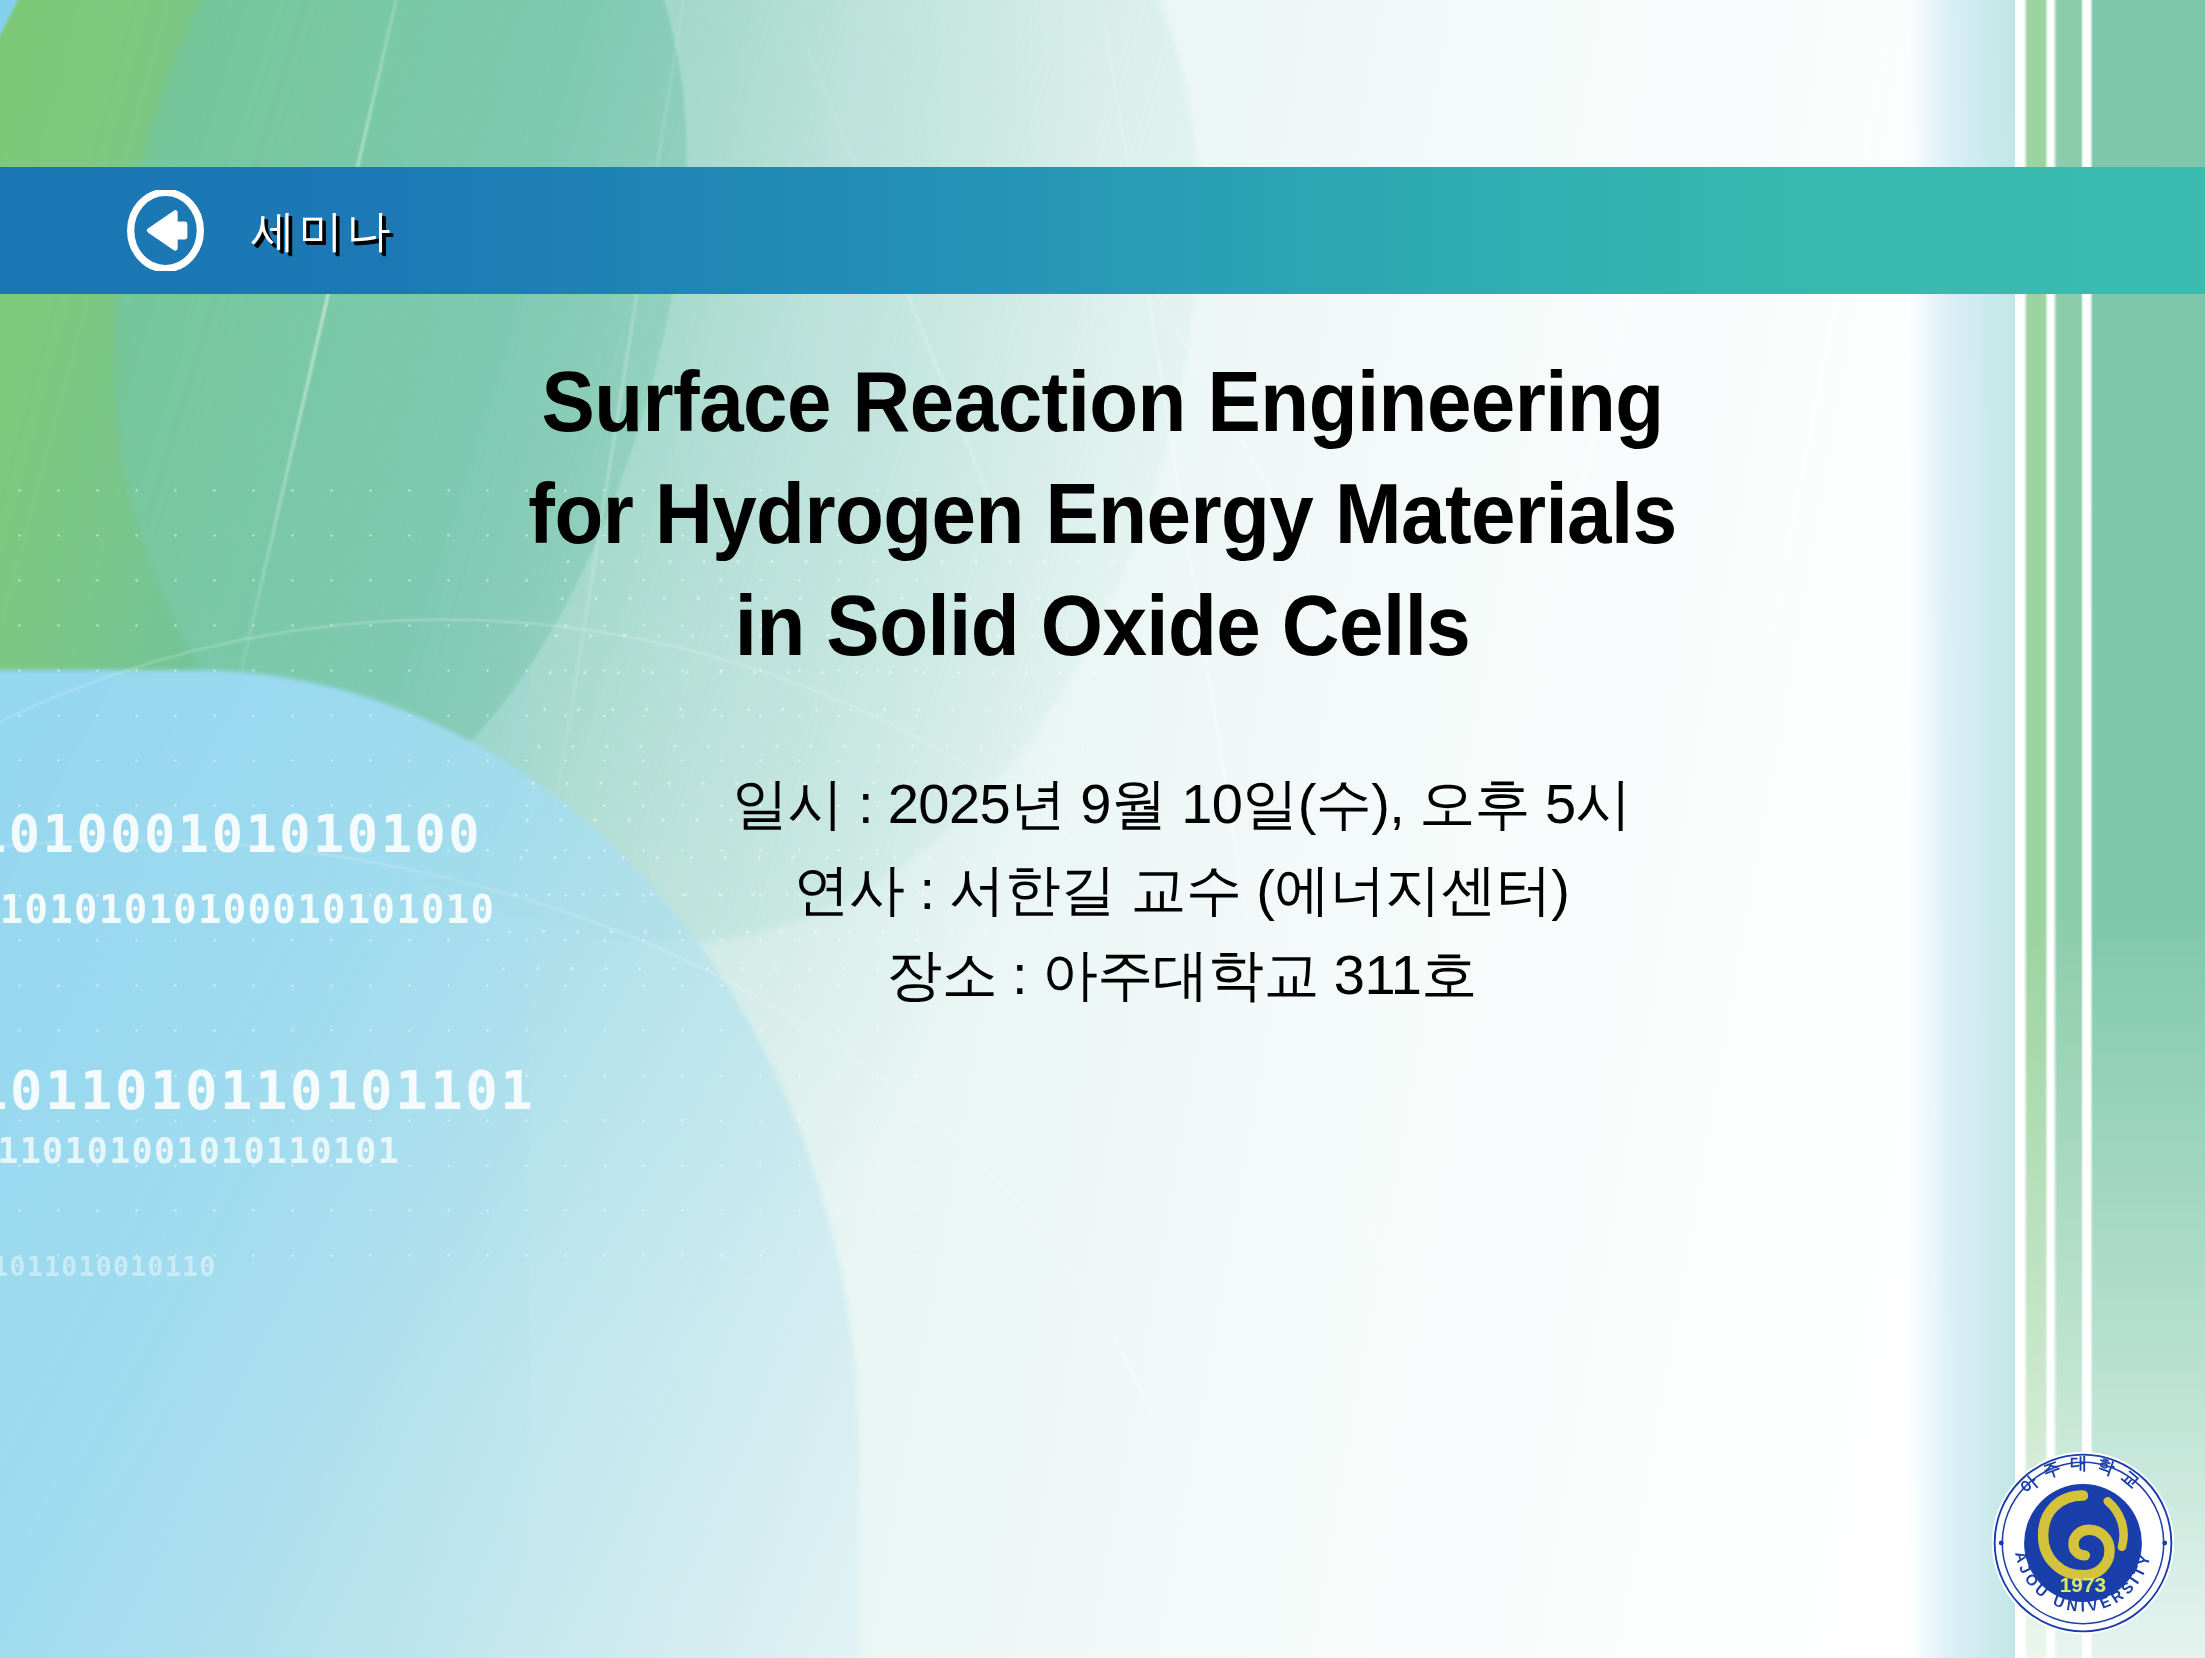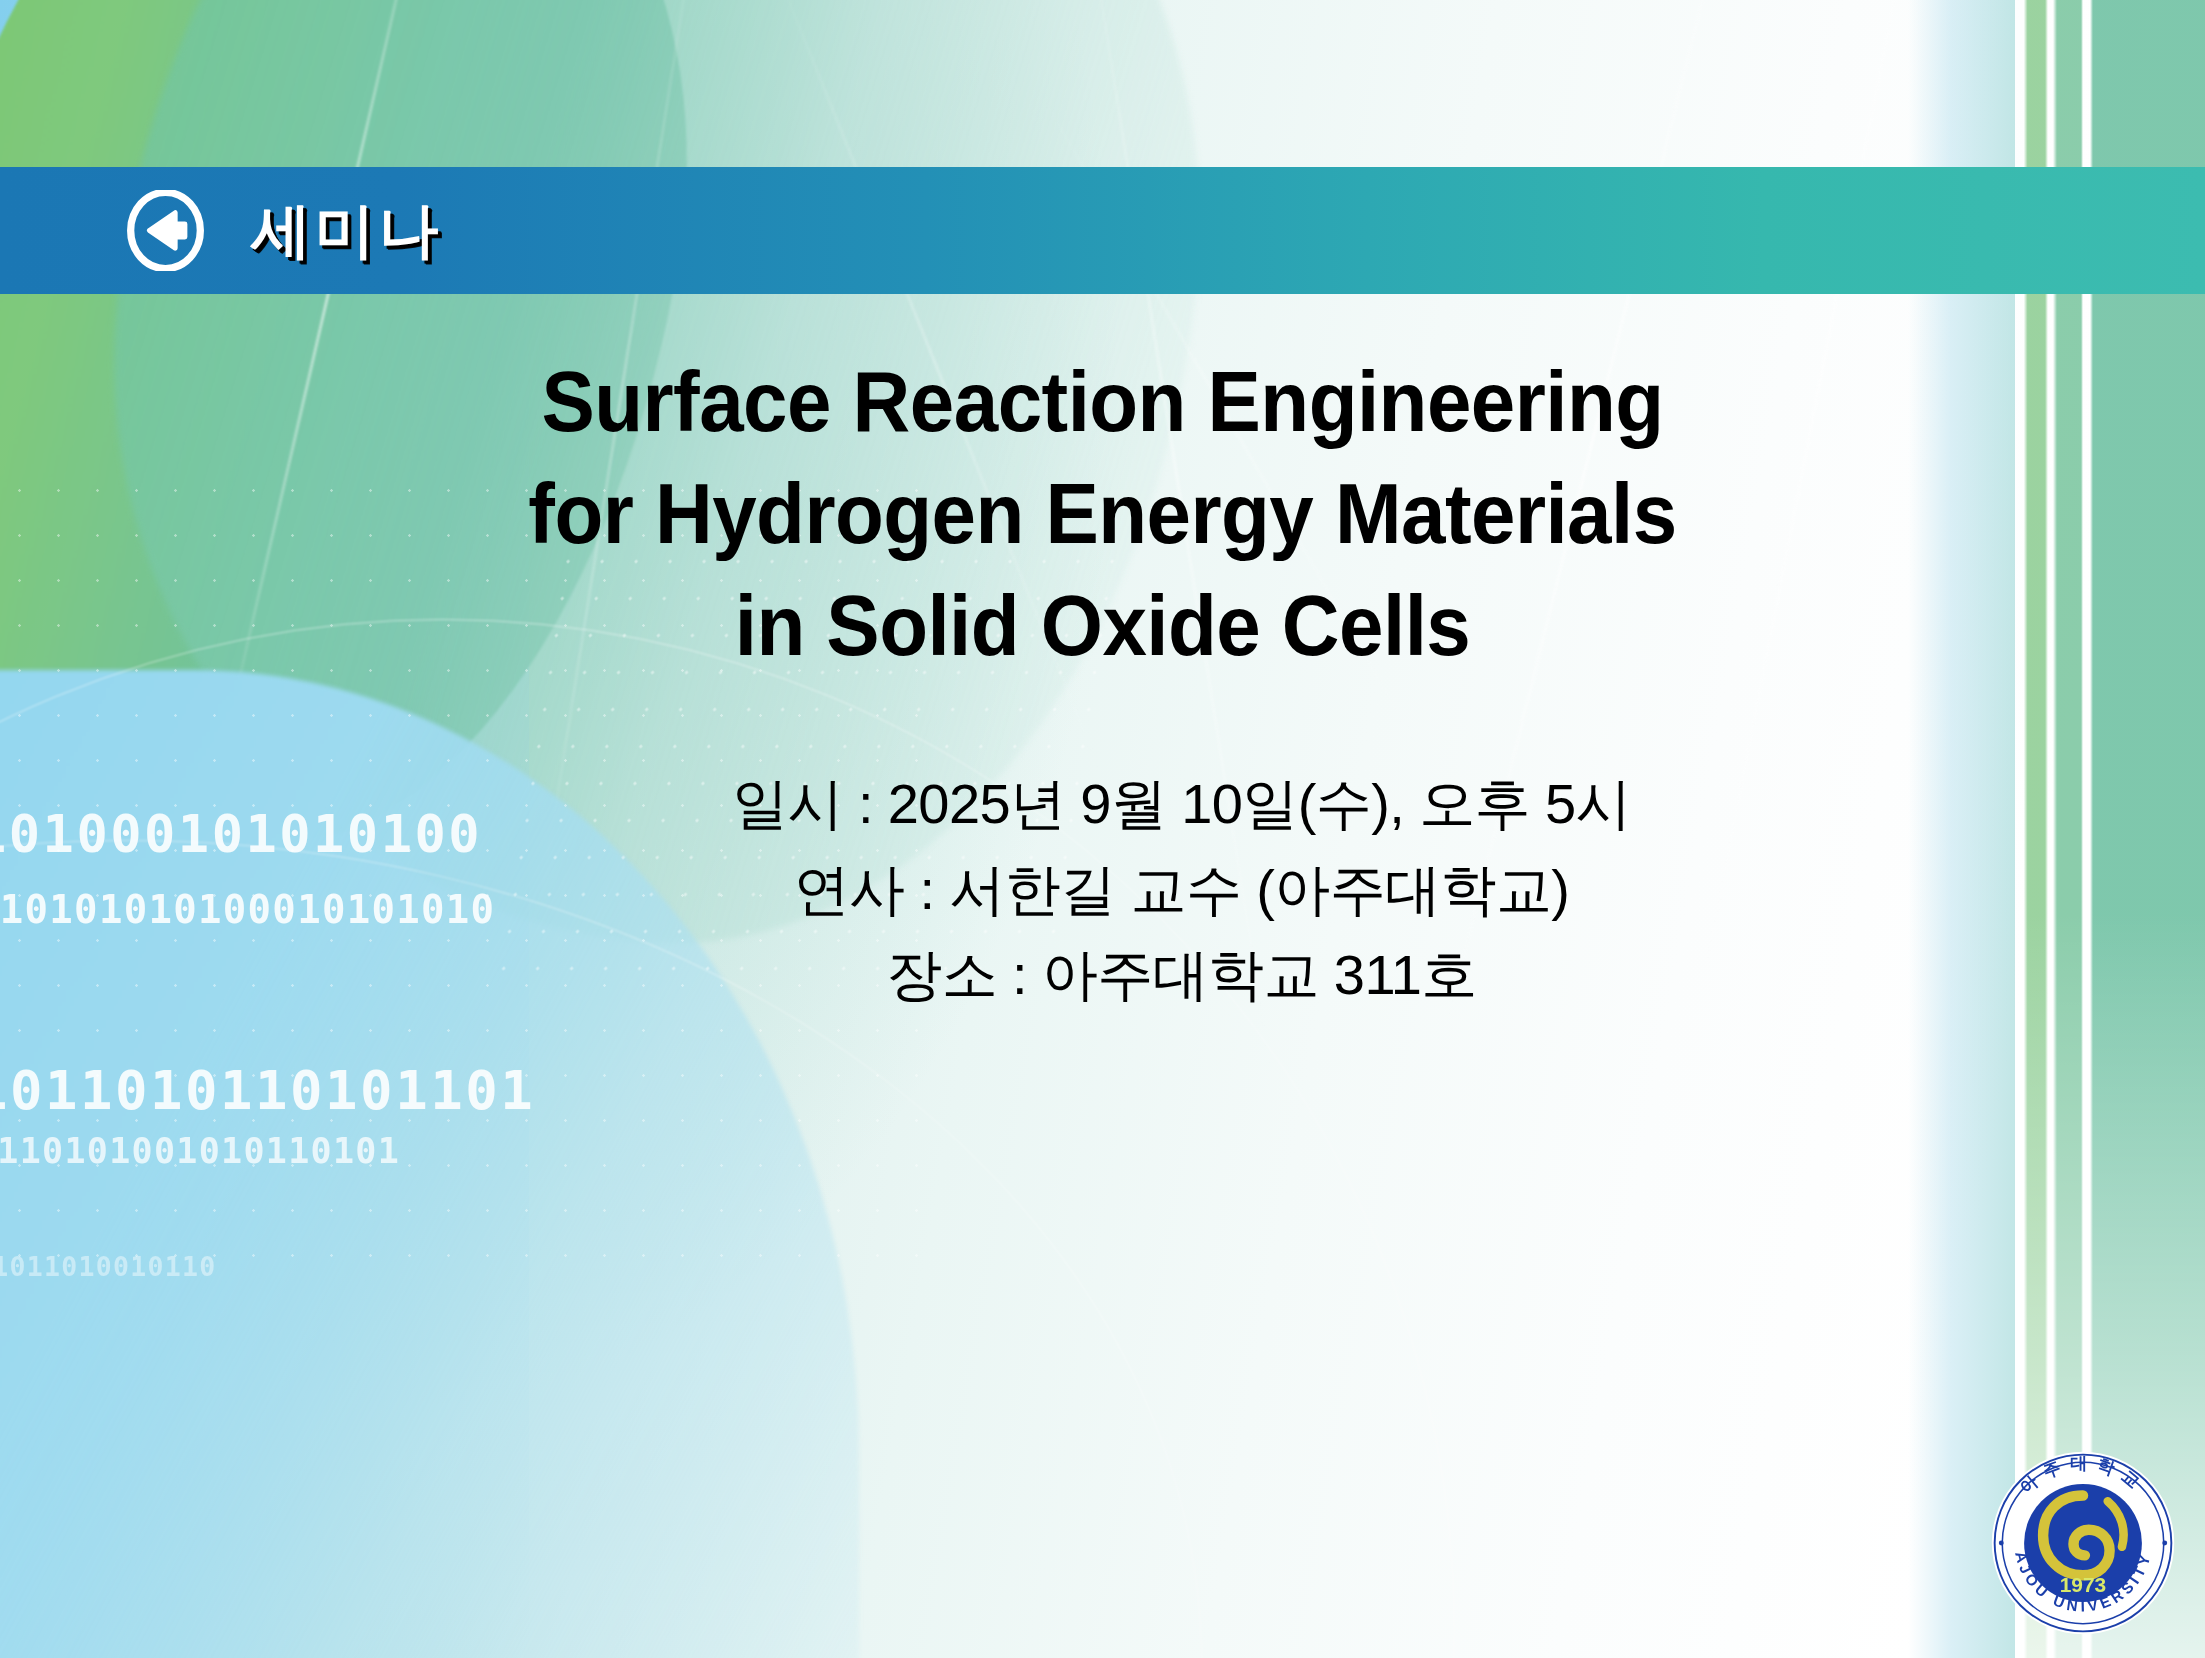--- a/index.html
+++ b/index.html
@@ -192,22 +192,22 @@
   }
   .back-btn {
     width: 81px; height: 81px;
     margin-left: 125px;
     flex: 0 0 auto;
     position: relative;
   }
   .back-btn svg { display:block; width: 100%; height: 100%; }
   .header-title {
     margin-left: 45px;
-    font-size: 60px;
-    font-weight: 700;
+    font-size: 44px;
+    font-weight: 400;
     color: #ffffff;
     letter-spacing: 3.8px;
     line-height: 1;
     text-shadow:
       3.8px 3.8px 0 rgba(0,0,0,0.92),
       3.2px 3.2px 0 rgba(0,0,0,0.92),
       2.5px 2.5px 0 rgba(0,0,0,0.9);
   }
 
   
@@ -309,21 +309,21 @@
 
 
     <div class="main-title">
       <span class="line">Surface Reaction Engineering</span>
       <span class="line">for Hydrogen Energy Materials</span>
       <span class="line">in Solid Oxide Cells</span>
     </div>
 
     <div class="details">
       <span class="line">일시 : 2025년 9월 10일(수), 오후 5시</span>
-      <span class="line">연사 : 서한길 교수 (아주대학교)</span>
+      <span class="line">연사 : 서한길 교수 (에너지센터)</span>
       <span class="line">장소 : 아주대학교 311호</span>
     </div>
 
   </div>
 
   <div class="logo">
     <svg viewBox="0 0 200 200" aria-hidden="true">
       <defs>
         <path id="arcTop" d="M 22,100 A 78,78 0 0 1 178,100"></path>
         <path id="arcBottom" d="M 28,100 A 72,72 0 0 0 172,100"></path>

